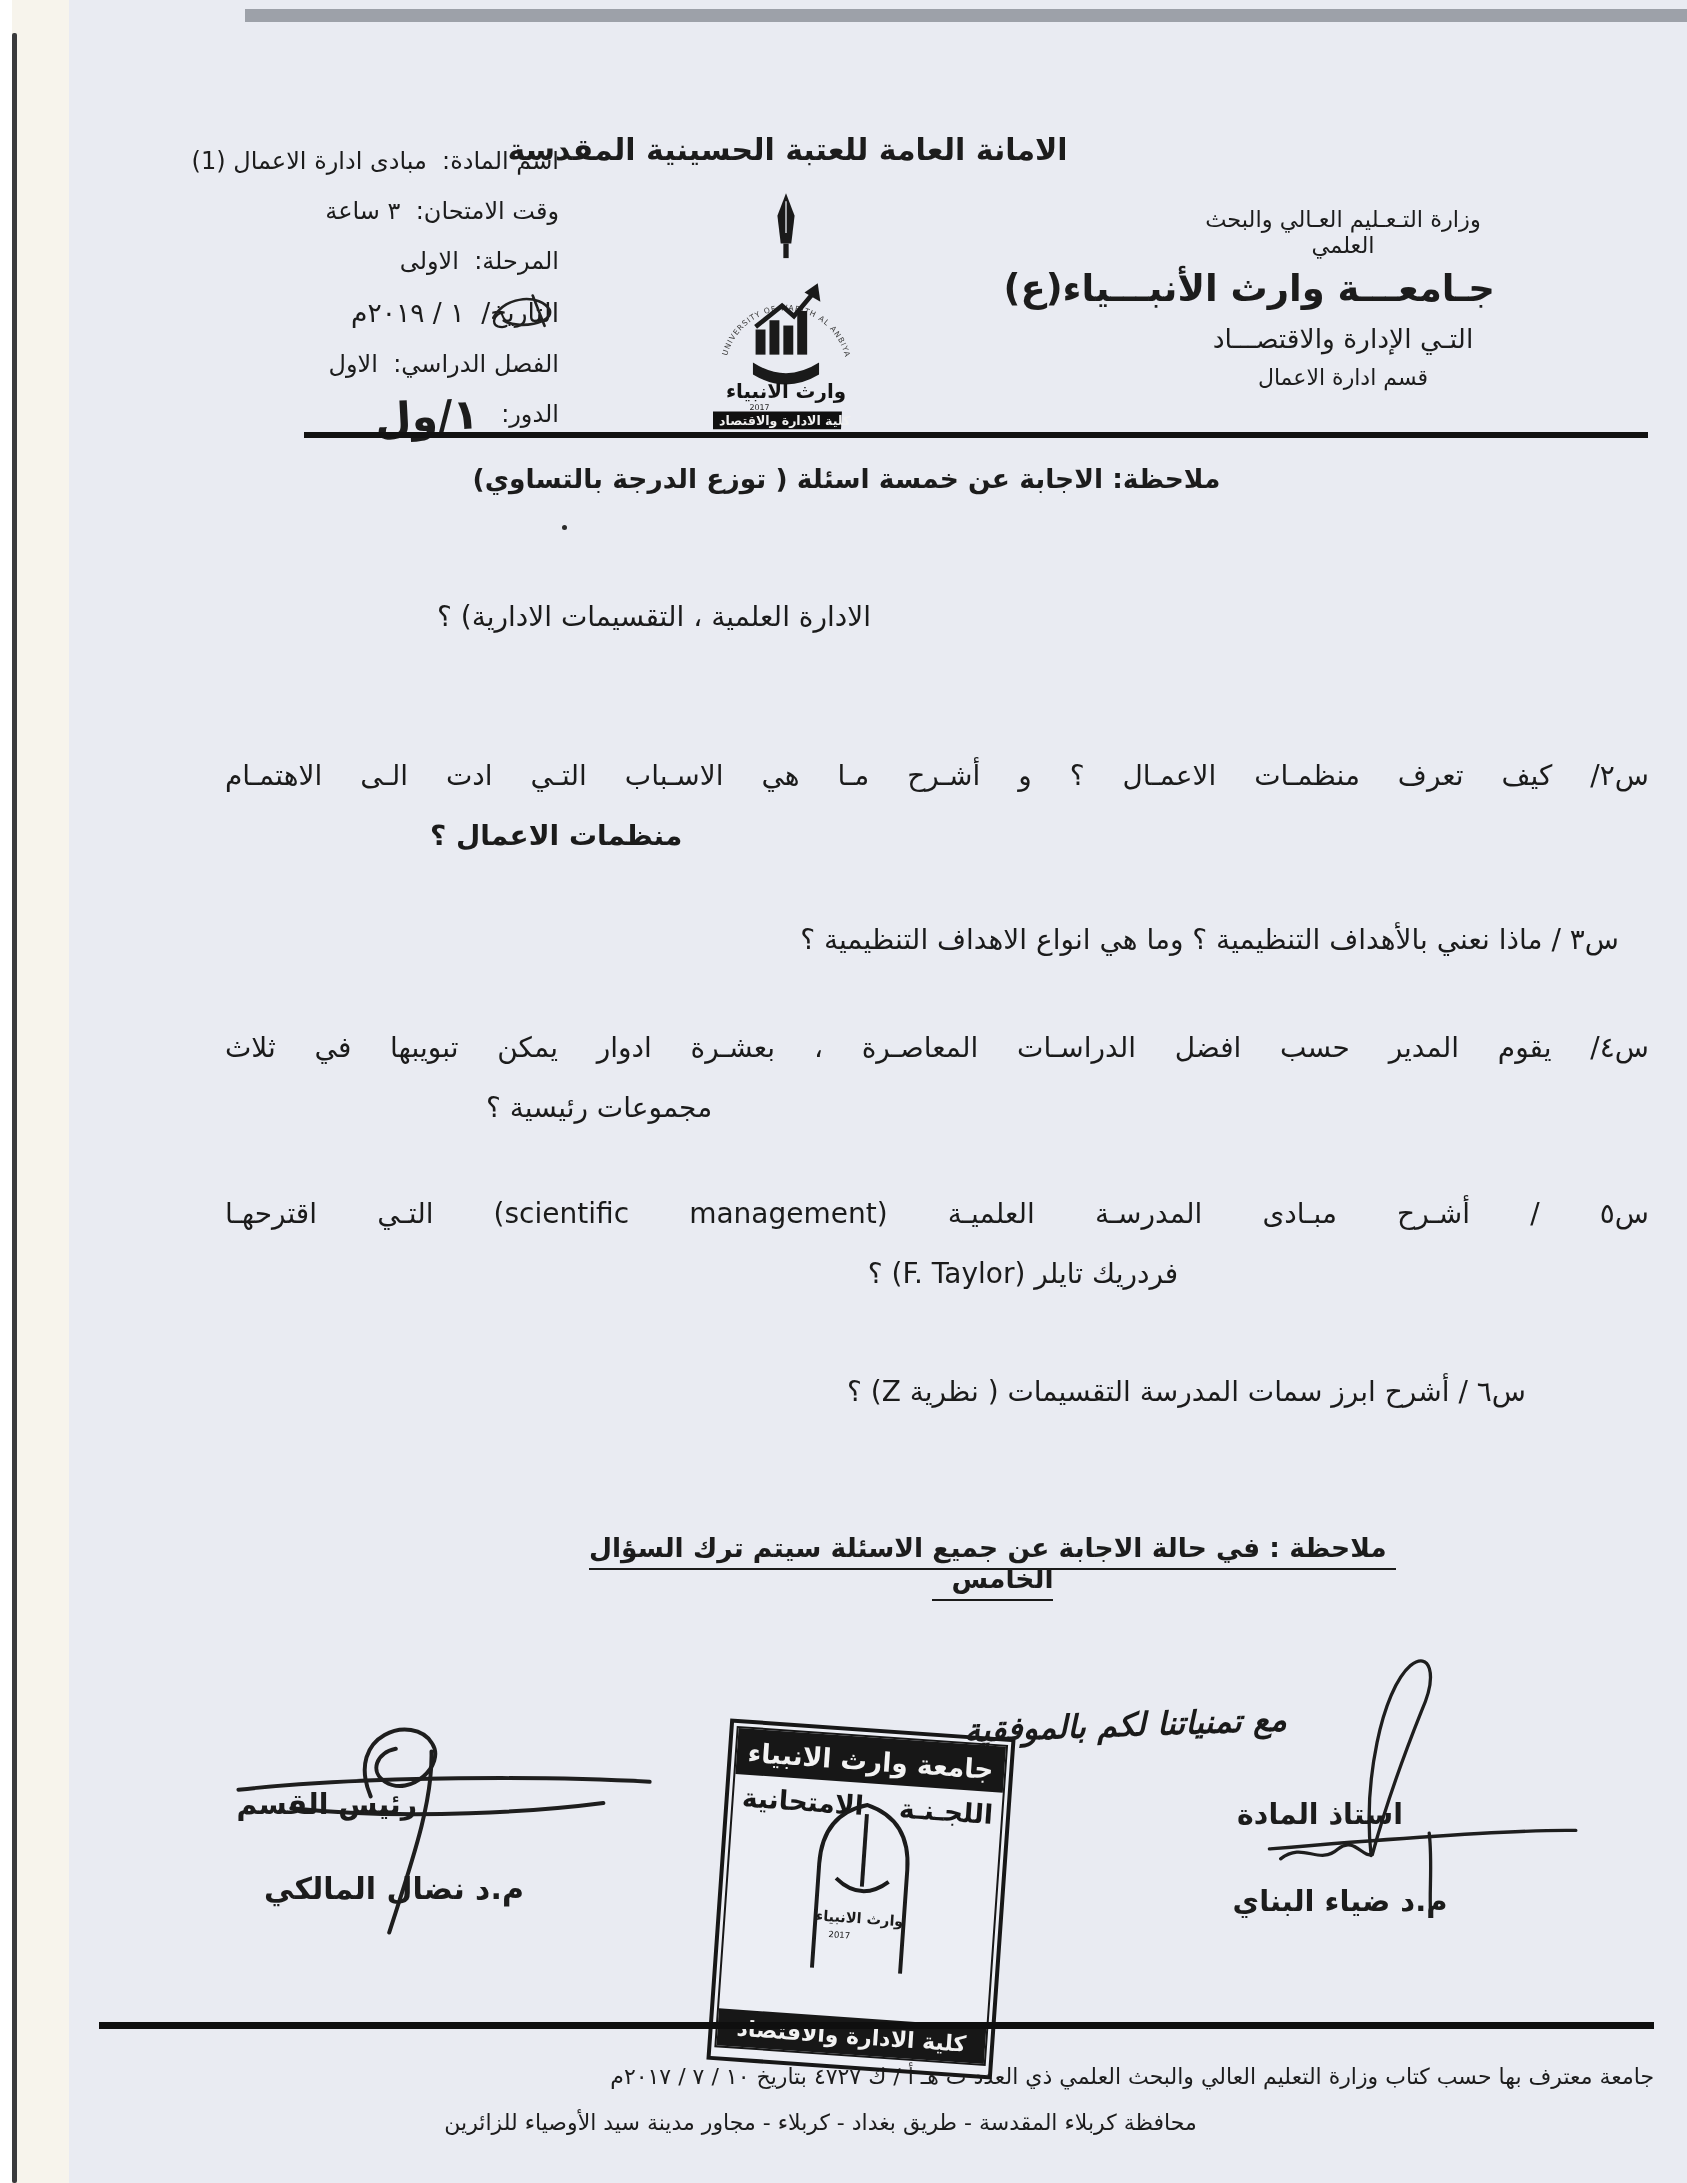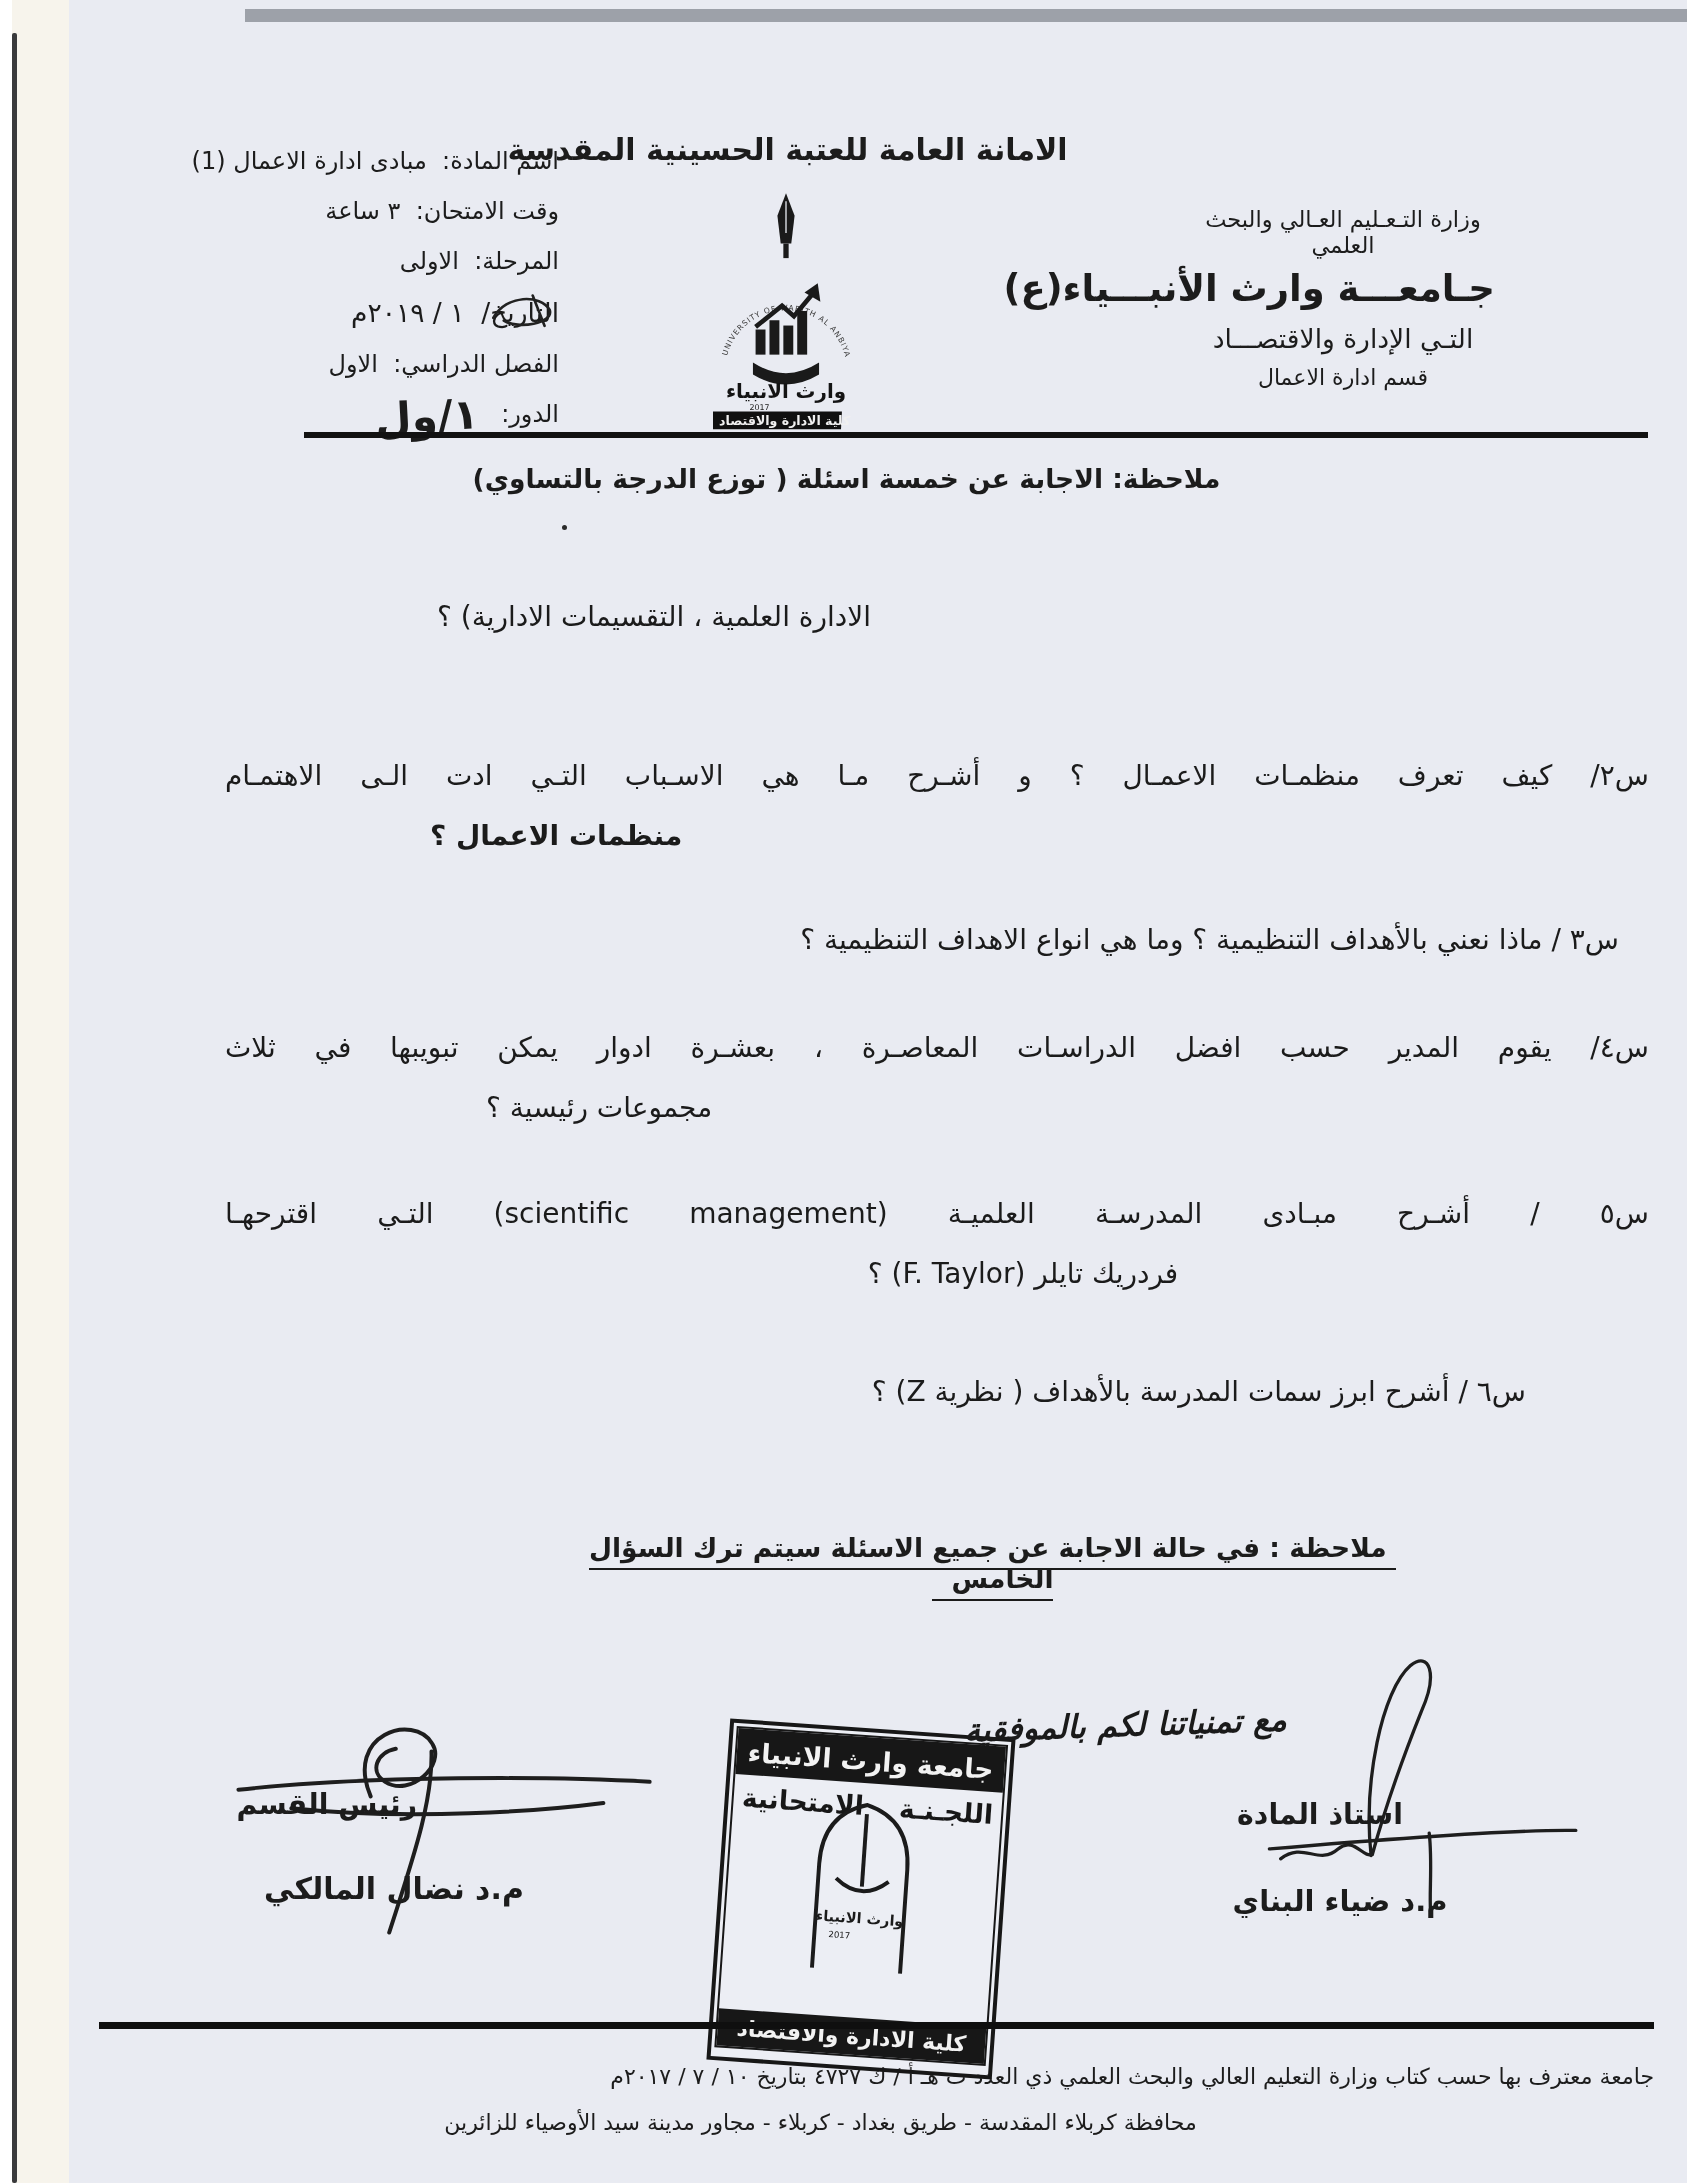--- a/index.html
+++ b/index.html
@@ -168,21 +168,21 @@
   <div class="just">س٤/ يقوم المدير حسب افضل الدراسـات المعاصـرة ،  بعشـرة ادوار يمكن تبويبها في ثلاث</div>
   <div class="l-left" style="padding-left:261px;">مجموعات رئيسية ؟</div>
 </div>
 
 <div class="abs q" style="top:1184px;">
   <div class="just">س٥ /  أشـرح مبـادى المدرسـة العلميـة (scientific management) التـي اقترحهـا</div>
   <div class="l-center" style="padding-left:172px;">فردريك تايلر (F. Taylor) ؟</div>
 </div>
 
 <div class="abs q" style="top:1362px;text-align:right;padding-right:122px;width:1301px;">
-  <div>س٦ /  أشرح ابرز سمات المدرسة بالأهداف ( نظرية Z) ؟</div>
+  <div>س٦ /  أشرح ابرز سمات المدرسة التقسيمات ( نظرية Z) ؟</div>
 </div>
 
 <div class="abs notice-bottom">
   <span>ملاحظة : في حالة الاجابة عن جميع الاسئلة سيتم ترك السؤال الخامس</span>
 </div>
 
 <div class="abs" style="left:1231px;top:1631px;">
   <svg width="370" height="284" viewBox="0 0 560 430">
     <g stroke="#1e1e1e" stroke-width="5" fill="none" stroke-linecap="round">
       <path d="M 212,340 C 200,230 228,90 272,52 C 300,30 314,64 288,122 C 262,187 232,272 214,338"></path>

